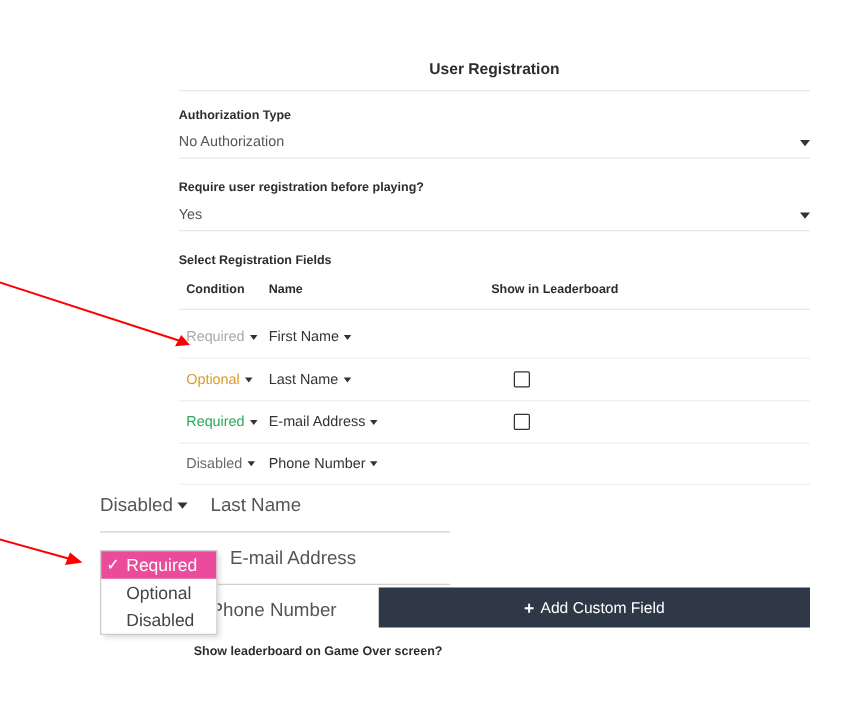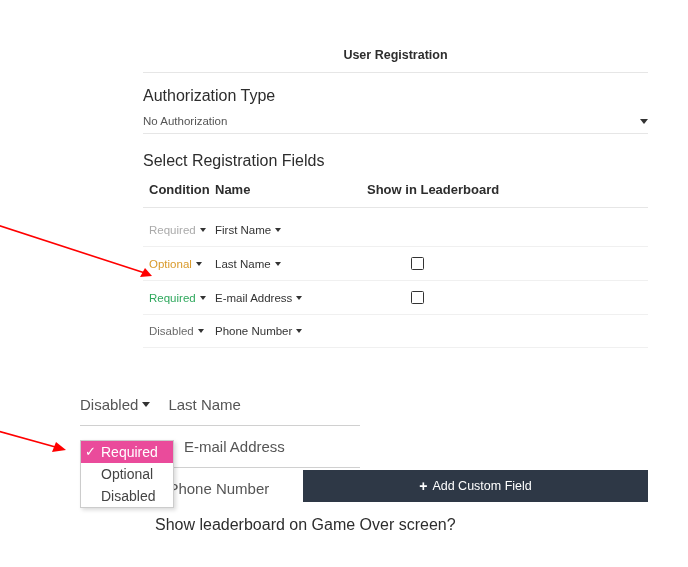--- a/index.html
+++ b/index.html
@@ -25,22 +25,22 @@
     text-align: center;
   }
   .hr {
     border: none;
     border-top: 1px solid #e6e6e6;
     margin: 8px 0 14px;
   }
   .hr-tight { margin: 4px 0 6px; }
   .group { margin-bottom: 18px; }
   .group-label {
-    font-size: 16px;
-    font-weight: 400;
+    font-size: 10px;
+    font-weight: 700;
     color: #2d2d2d;
     margin-bottom: 6px;
   }
   .select {
     display: flex;
     align-items: center;
     justify-content: space-between;
     font-size: 11.5px;
     color: #555;
     padding: 4px 0 6px;
@@ -55,27 +55,27 @@
     border-top: 5px solid #333;
   }
   .caret-sm {
     border-left-width: 3px;
     border-right-width: 3px;
     border-top-width: 4px;
     margin-left: 4px;
   }
   .table-head {
     display: flex;
-    font-size: 13px;
+    font-size: 10px;
     font-weight: 700;
     color: #2d2d2d;
     padding: 6px 0 6px 6px;
   }
   .col-cond { width: 66px; flex: none; }
-  .col-name { width: 152px; flex: none; }
+  .col-name { width: 178px; flex: none; }
   .col-show { flex: 1; }
   .row {
     display: flex;
     align-items: center;
     font-size: 11.5px;
     padding: 10px 0 10px 6px;
     border-bottom: 1px solid #f0f0f0;
     color: #333;
   }
   .cond { width: 66px; display: inline-flex; align-items: center; }
@@ -204,20 +204,27 @@
   <hr class="hr">
 
   <div class="group">
     <div class="group-label">Authorization Type</div>
     <div class="select">
       <span>No Authorization</span>
       <span class="caret"></span>
     </div>
   </div>
 
+  <div class="group">
+    <div class="group-label">Require user registration before playing?</div>
+    <div class="select">
+      <span>Yes</span>
+      <span class="caret"></span>
+    </div>
+  </div>
 
   <div class="group-label">Select Registration Fields</div>
 
   <div class="table-head">
     <span class="col-cond">Condition</span>
     <span class="col-name">Name</span>
     <span class="col-show">Show in Leaderboard</span>
   </div>
   <hr class="hr hr-tight">
 

